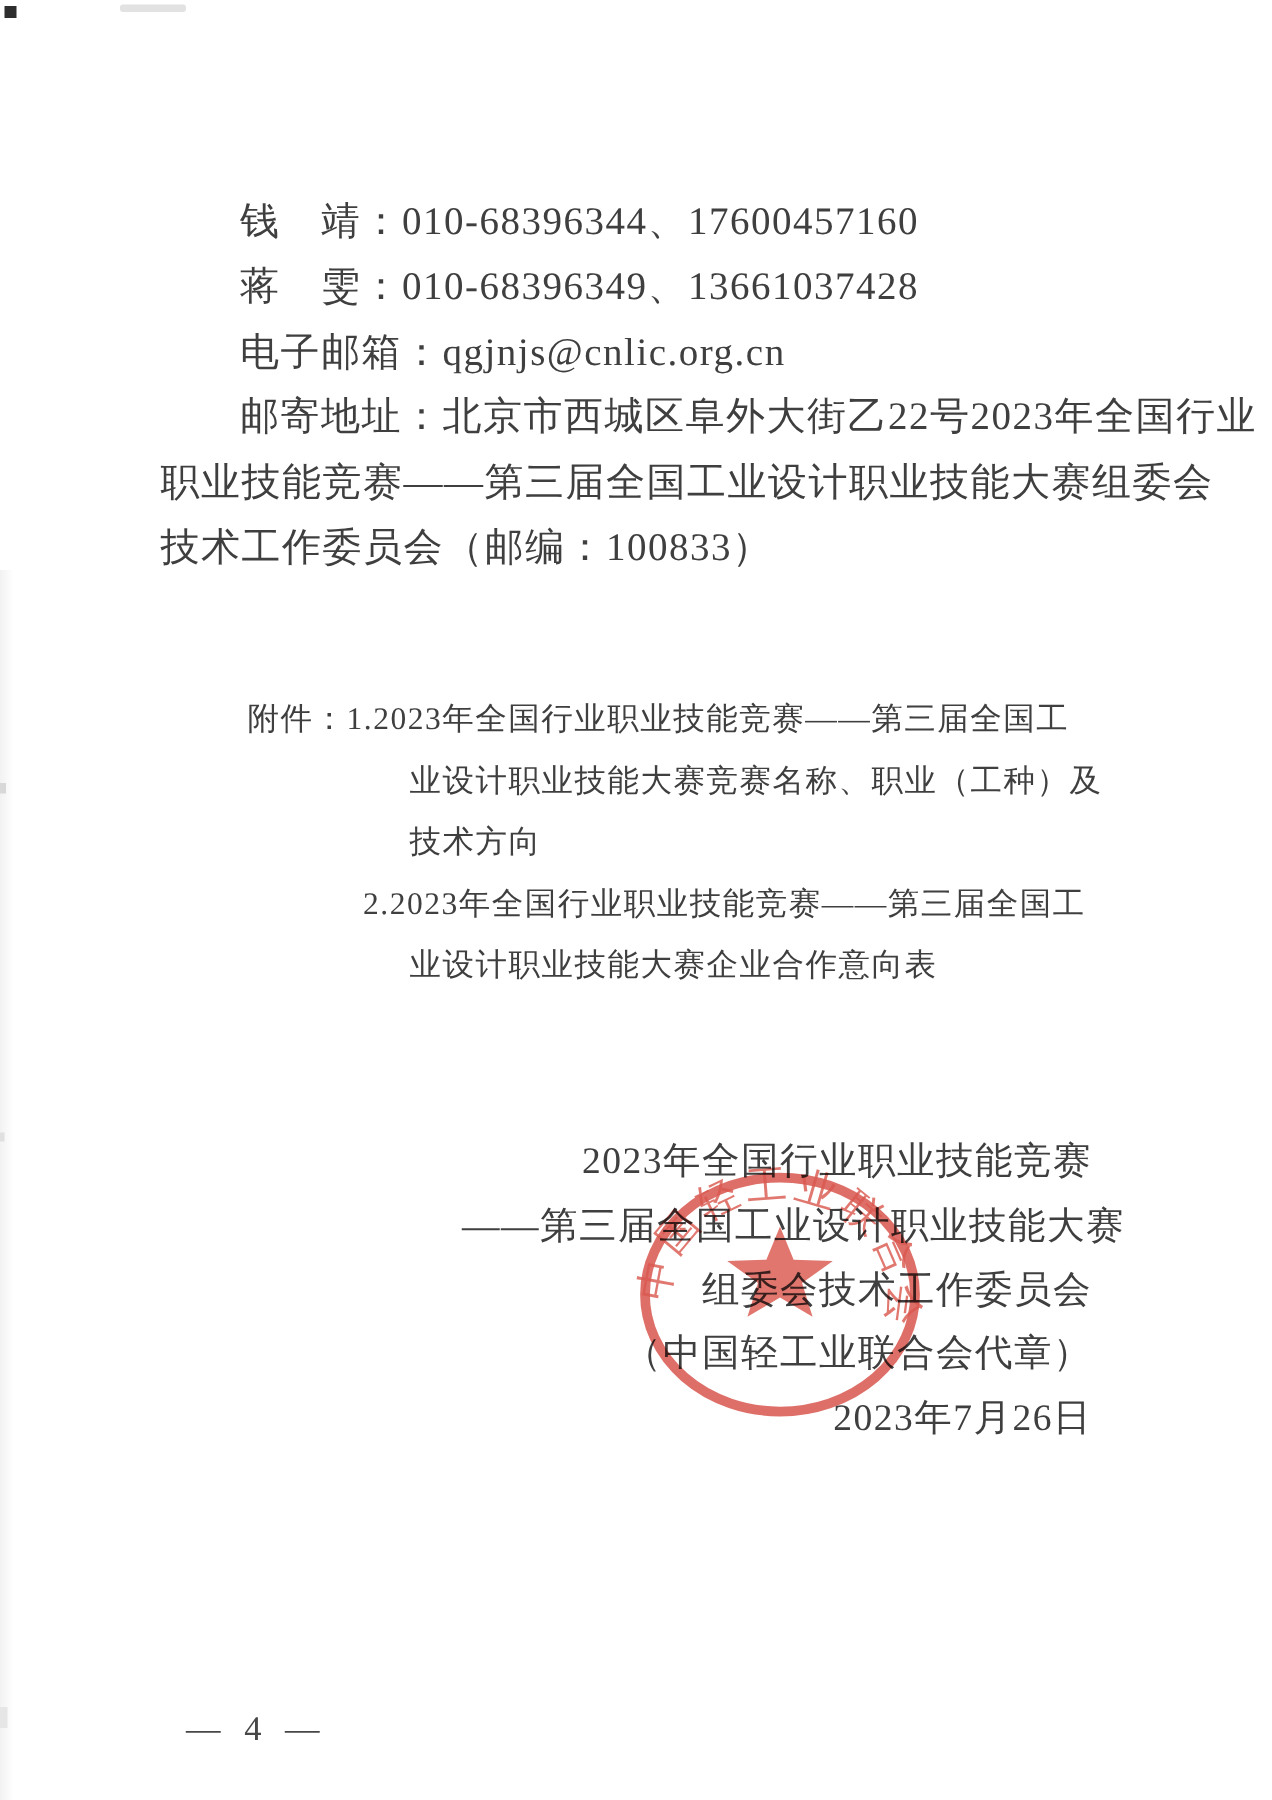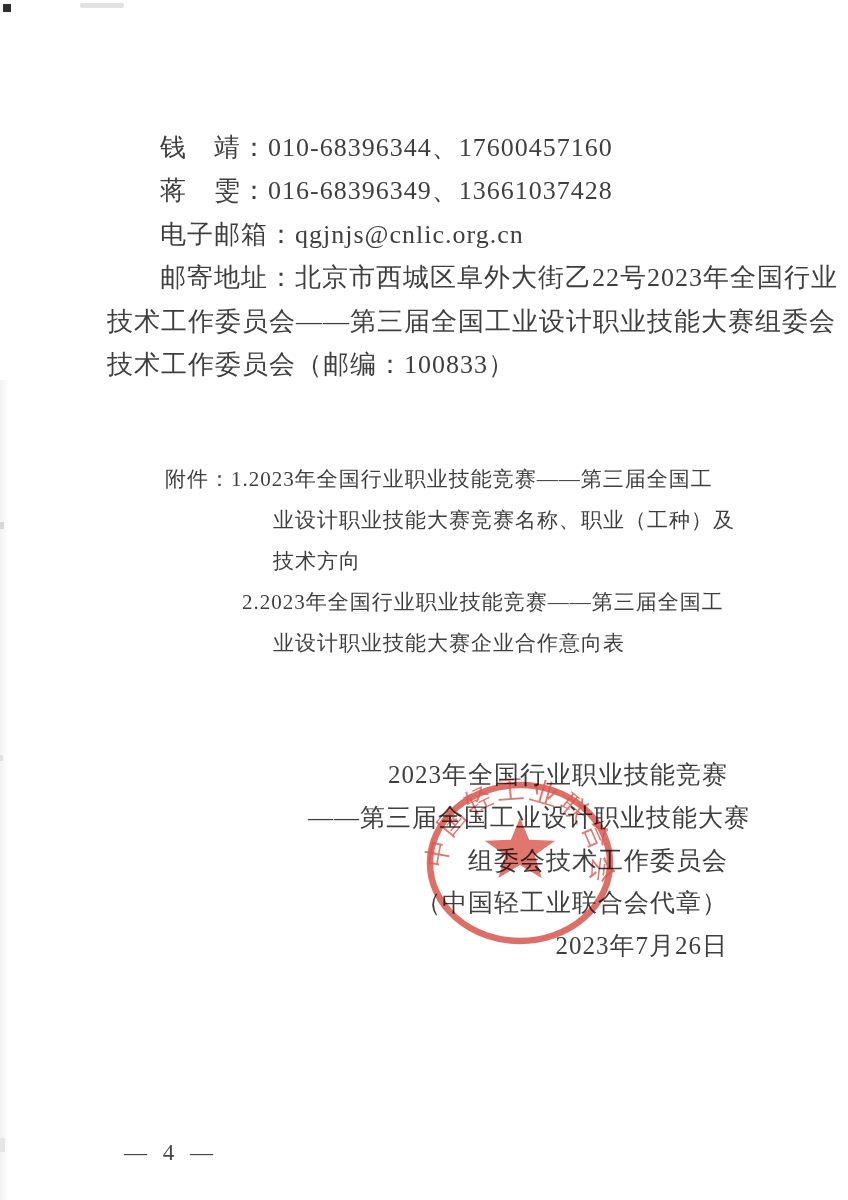--- a/index.html
+++ b/index.html
@@ -96,24 +96,24 @@
 
   <div class="corner-dot"></div>
   <div class="top-smudge"></div>
   <div class="left-strip"></div>
   <div class="speck-1"></div>
   <div class="speck-2"></div>
   <div class="speck-3"></div>
 
   <div class="body-block">
     <div class="line indent">钱　靖：010-68396344、17600457160</div>
-    <div class="line indent">蒋　雯：016-68396349、13661037428</div>
+    <div class="line indent">蒋　雯：010-68396349、13661037428</div>
     <div class="line indent">电子邮箱：qgjnjs@cnlic.org.cn</div>
     <div class="line indent">邮寄地址：北京市西城区阜外大街乙22号2023年全国行业</div>
-    <div class="line">技术工作委员会——第三届全国工业设计职业技能大赛组委会</div>
+    <div class="line">职业技能竞赛——第三届全国工业设计职业技能大赛组委会</div>
     <div class="line">技术工作委员会（邮编：100833）</div>
   </div>
 
   <div class="attach-block">
     <div class="line">附件：1.2023年全国行业职业技能竞赛——第三届全国工</div>
     <div class="line at-cont">业设计职业技能大赛竞赛名称、职业（工种）及</div>
     <div class="line at-cont">技术方向</div>
     <div class="line at-num2">2.2023年全国行业职业技能竞赛——第三届全国工</div>
     <div class="line at-cont">业设计职业技能大赛企业合作意向表</div>
   </div>

